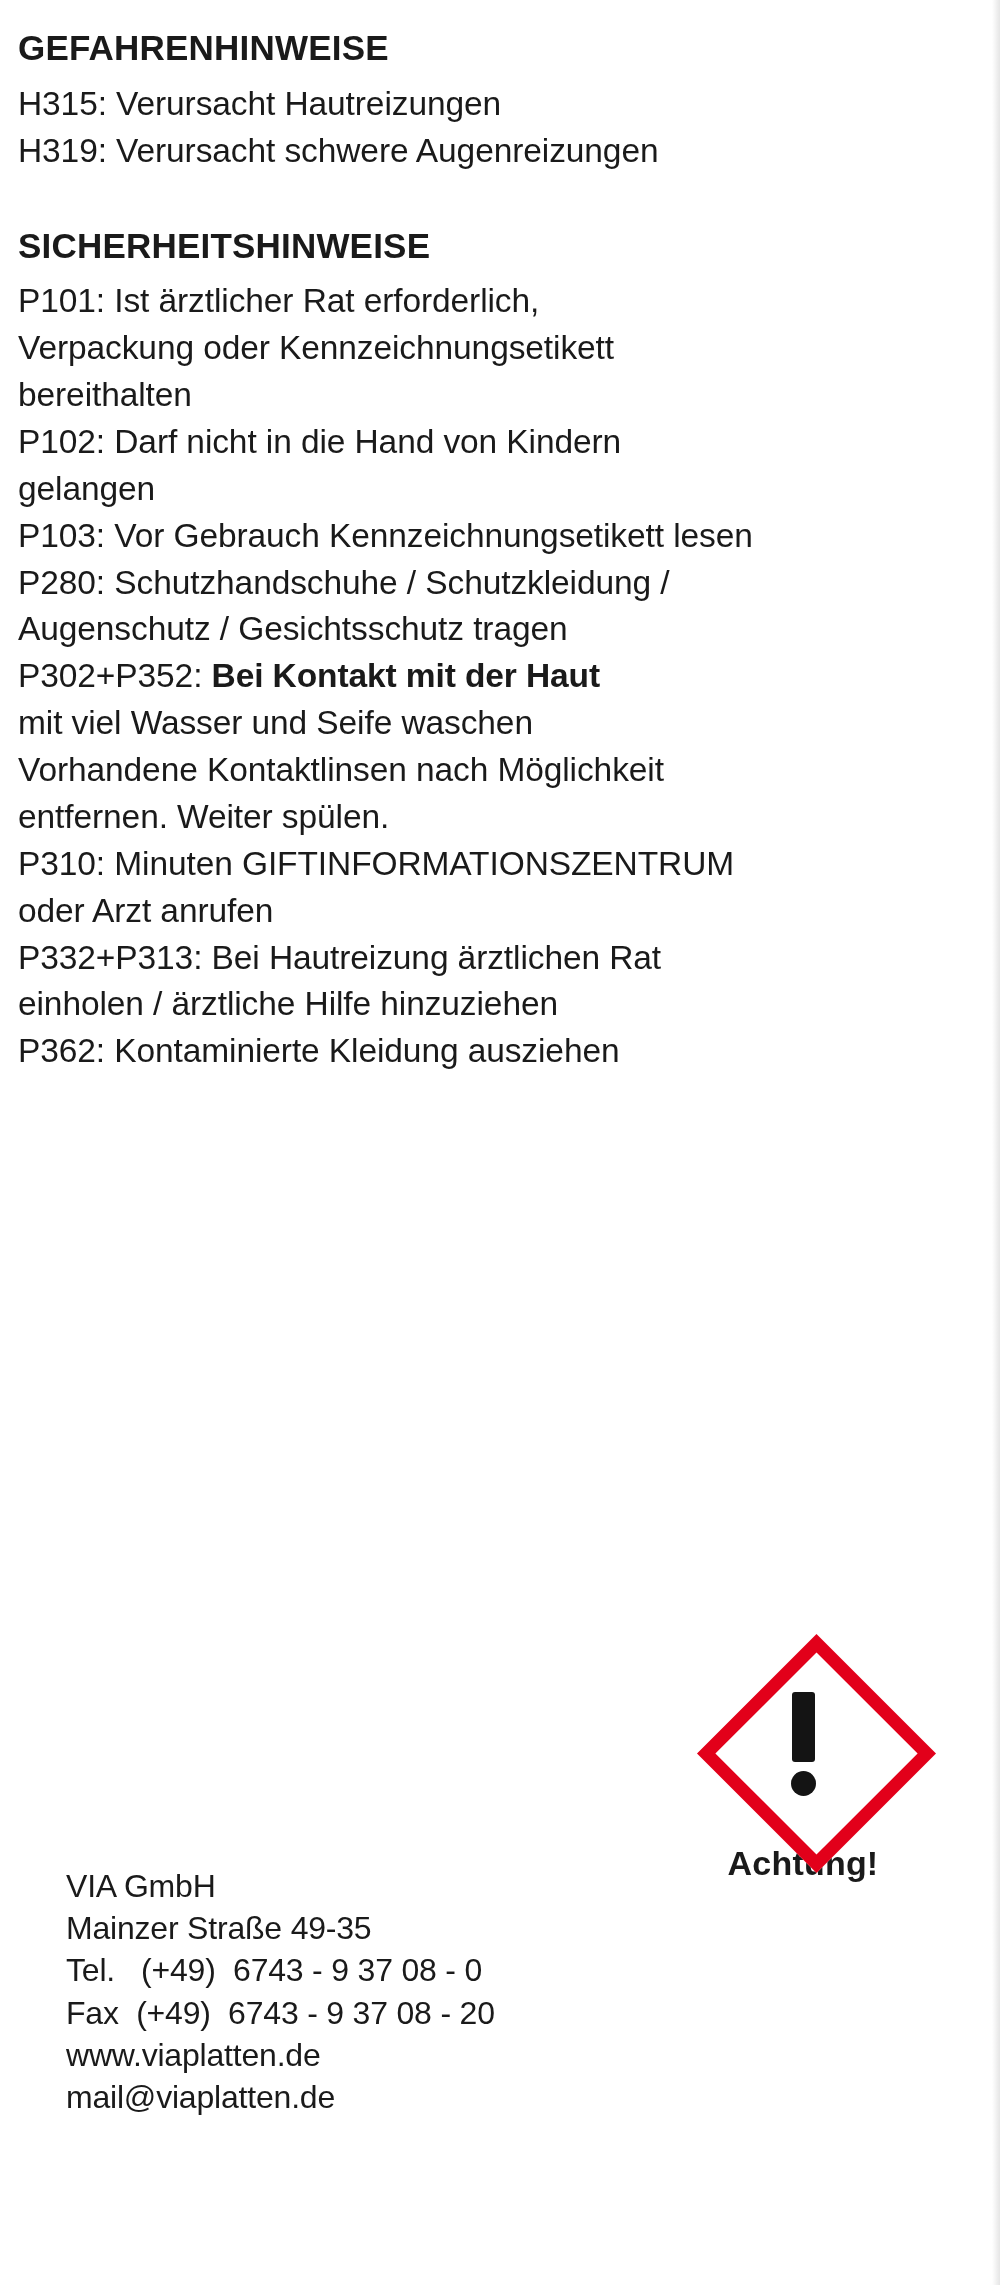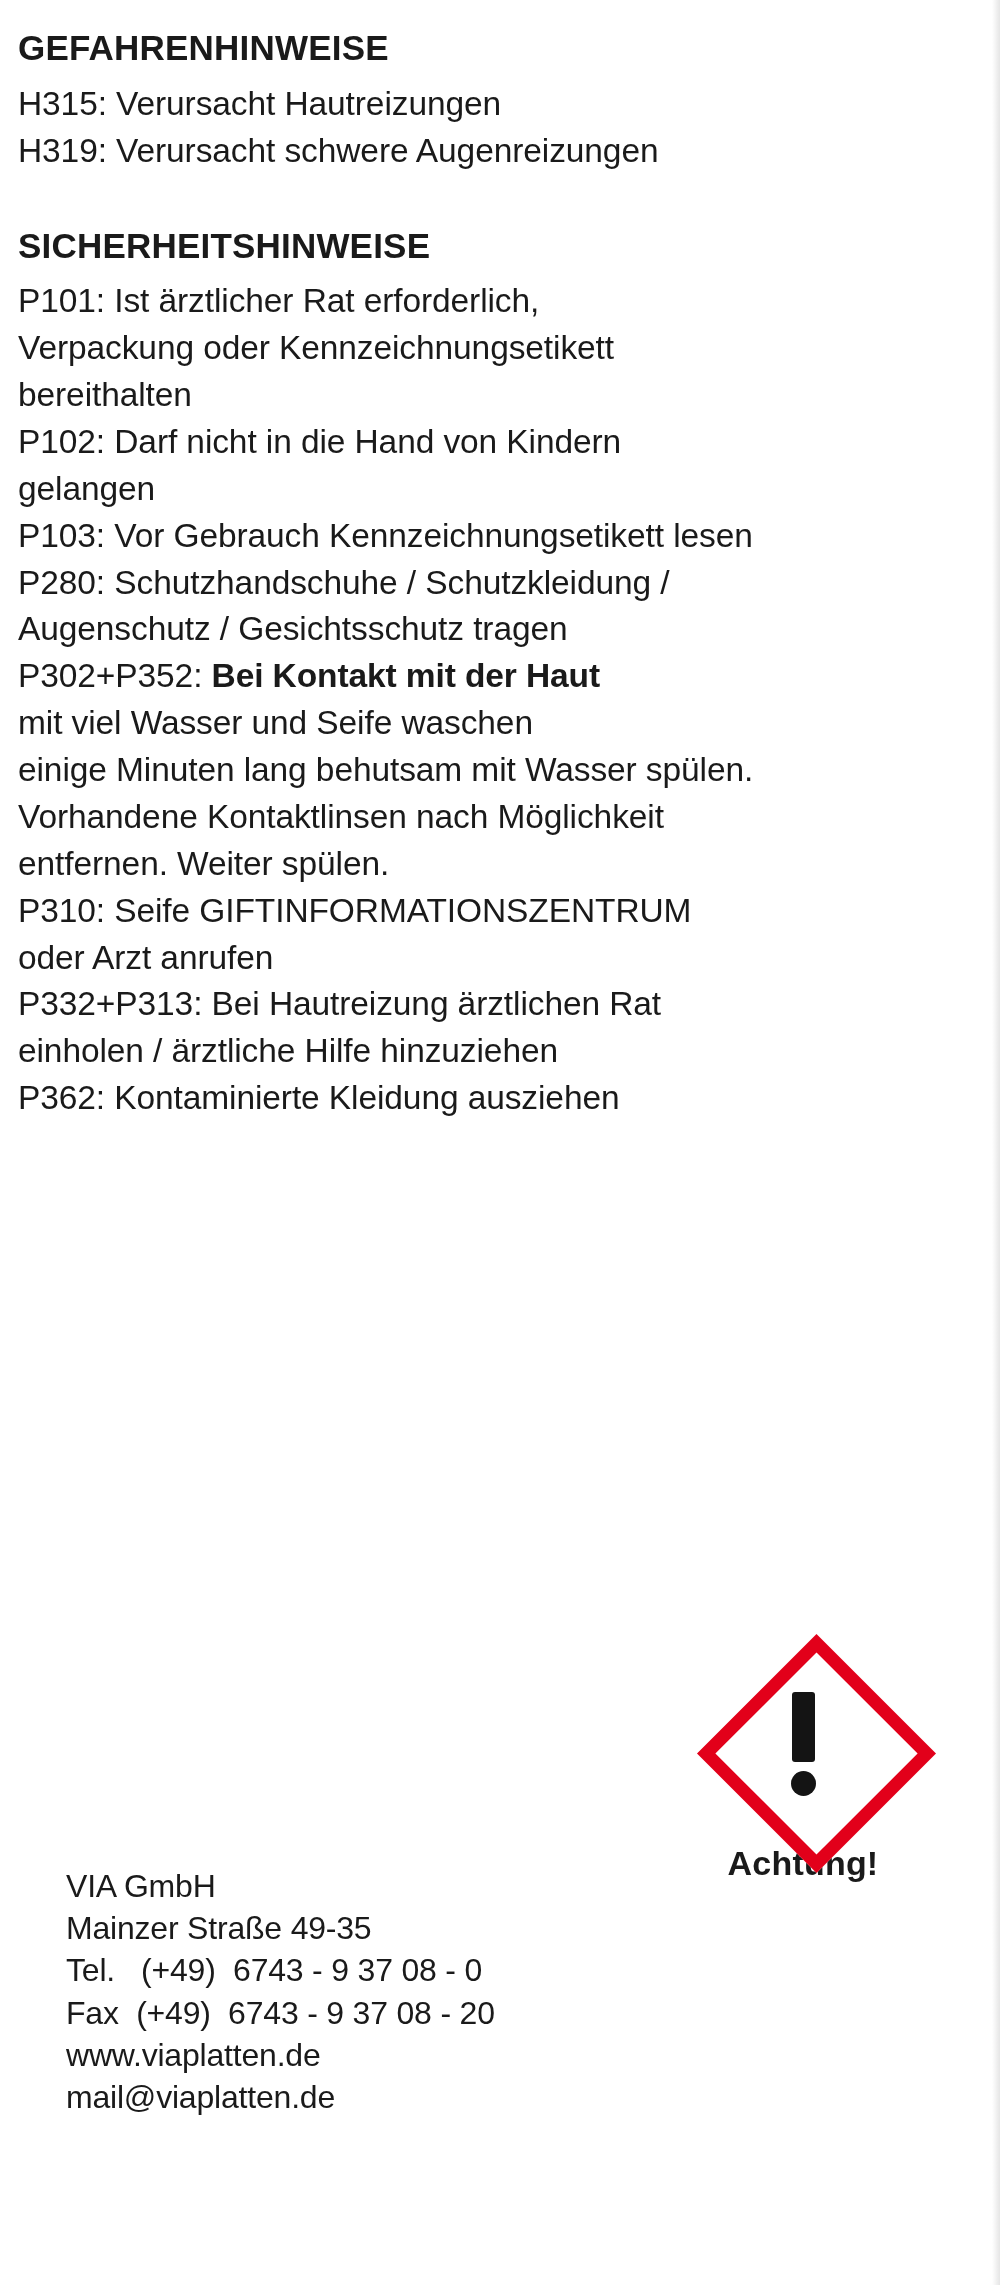--- a/index.html
+++ b/index.html
@@ -177,24 +177,23 @@
     <p class="line">gelangen</p>
     <p class="line">P103: Vor Gebrauch Kennzeichnungsetikett lesen</p>
     <p class="line">P280: Schutzhandschuhe / Schutzkleidung /</p>
     <p class="line">Augenschutz / Gesichtsschutz tragen</p>
 
     <p class="line"><span>P302+P352: </span><b>Bei Kontakt mit der Haut</b></p>
 
     <p class="line">mit viel Wasser und Seife waschen</p>
 
 
-    <p class="line">einige Minuten lang behutsam mit Wasser spülen.</p>
     <p class="line">Vorhandene Kontaktlinsen nach Möglichkeit</p>
     <p class="line">entfernen. Weiter spülen.</p>
-    <p class="line">P310: Seife GIFTINFORMATIONSZENTRUM</p>
+    <p class="line">P310: Minuten GIFTINFORMATIONSZENTRUM</p>
     <p class="line">oder Arzt anrufen</p>
     <p class="line">P332+P313: Bei Hautreizung ärztlichen Rat</p>
     <p class="line">einholen / ärztliche Hilfe hinzuziehen</p>
     <p class="line">P362: Kontaminierte Kleidung ausziehen</p>
   </div>
 
   <div class="pictogram-area">
     <div class="ghs">
       <div class="diamond"></div>
       <div class="excl-bar"></div>

